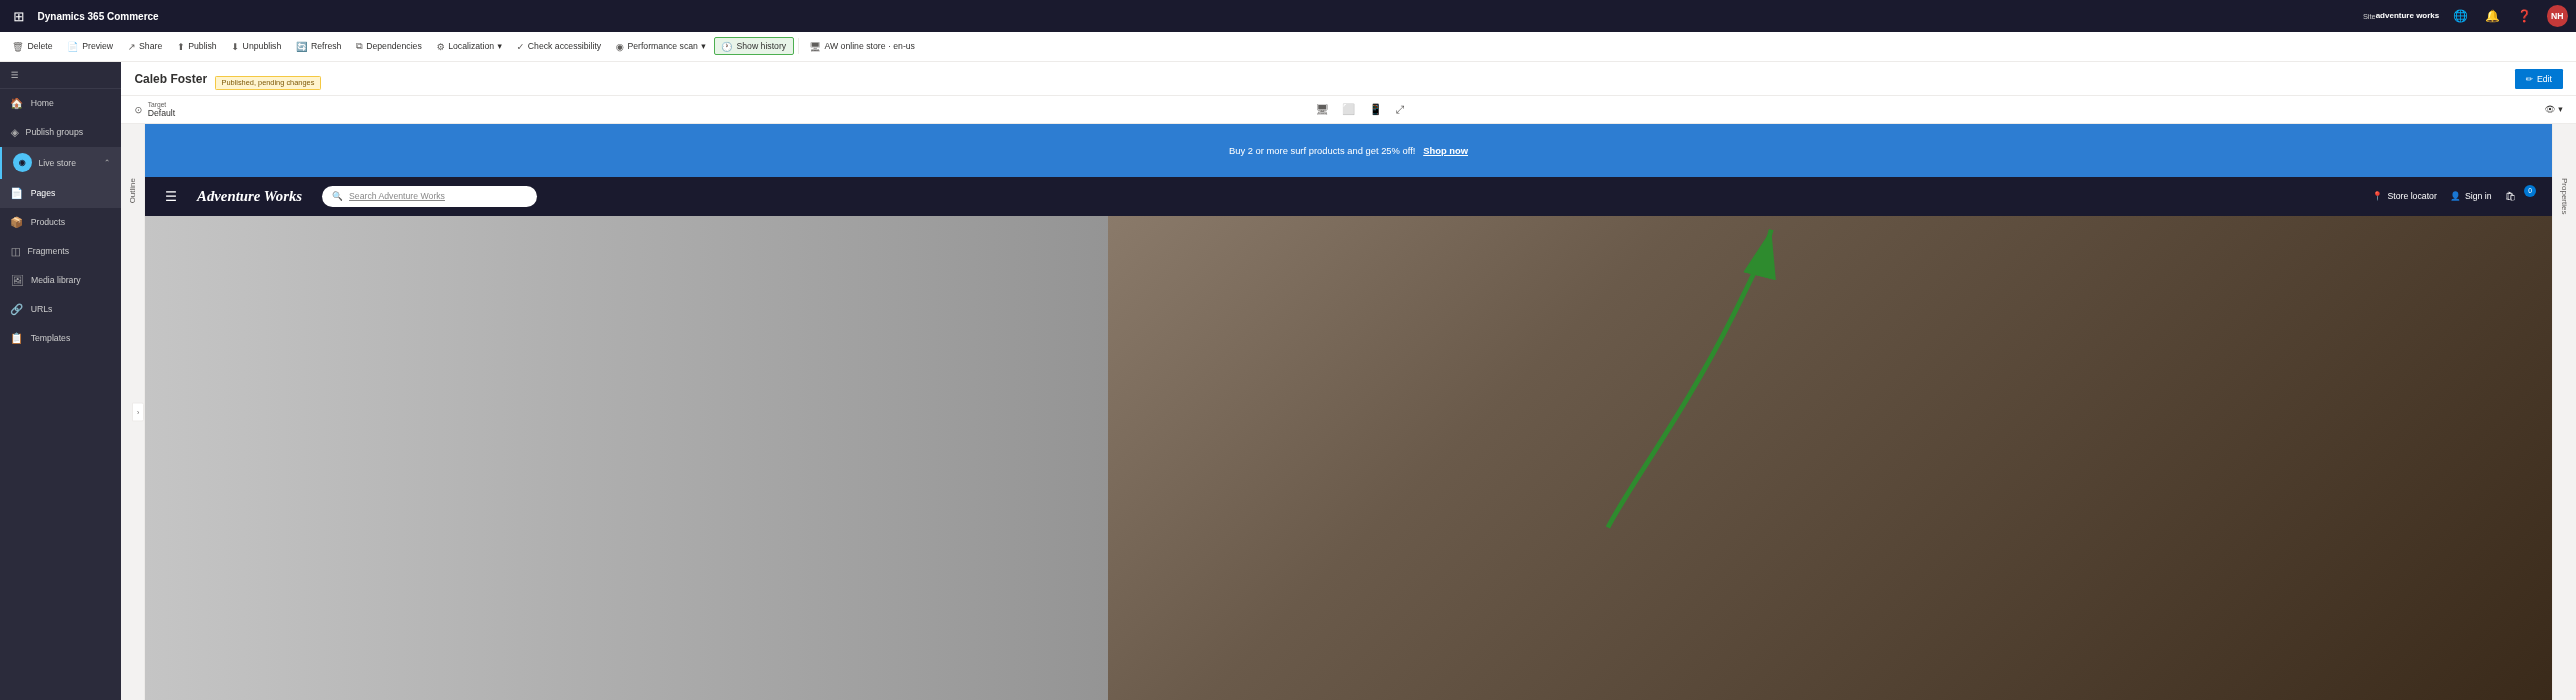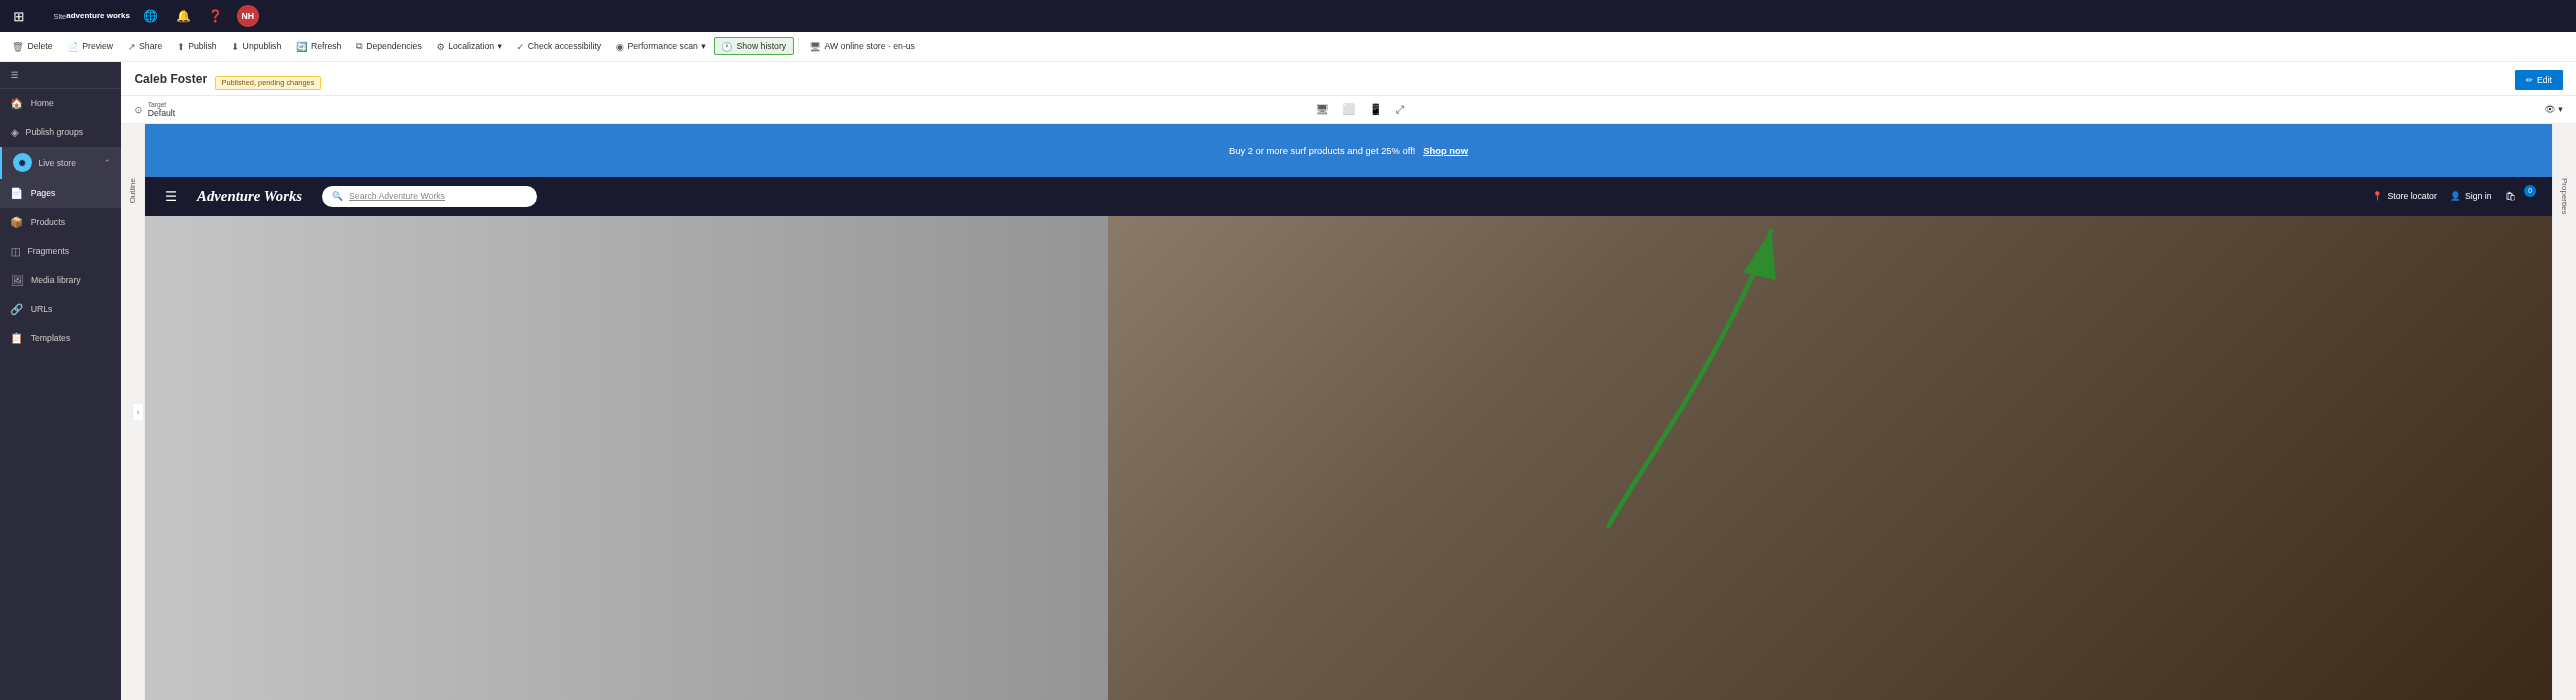--- a/index.html
+++ b/index.html
@@ -162,21 +162,21 @@
       overflow: hidden;
       background: #f3f2f1;
     }
 
     
     .page-header {
       background: white;
       padding: 6.7px 13.4px 5.4px;
       border-bottom: 0.7px solid #edebe9;
       display: flex;
-      align-items: flex-end;
+      align-items: center;
       justify-content: space-between;
     }
     .page-title-area {
       display: flex;
       align-items: center;
       gap: 8px;
     }
     .page-title {
       font-size: 12px;
       font-weight: 600;
@@ -426,20 +426,21 @@
       background: #e8f4e8;
       border: 0.7px solid #4caf50;
       border-radius: 2px;
     }
   </style>
 </head>
 <body>
 
 <div class="top-nav">
   <div class="top-nav-waffle">⊞</div>
+  <span class="top-nav-title">Dynamics 365 Commerce</span>
   <div class="top-nav-right">
     <div class="top-nav-site">
       <span>Site</span>
       <span>adventure works</span>
     </div>
     <div class="top-nav-globe">🌐</div>
     <div class="top-nav-bell">🔔</div>
     <div class="top-nav-help">❓</div>
     <div class="top-nav-avatar">NH</div>
   </div>

